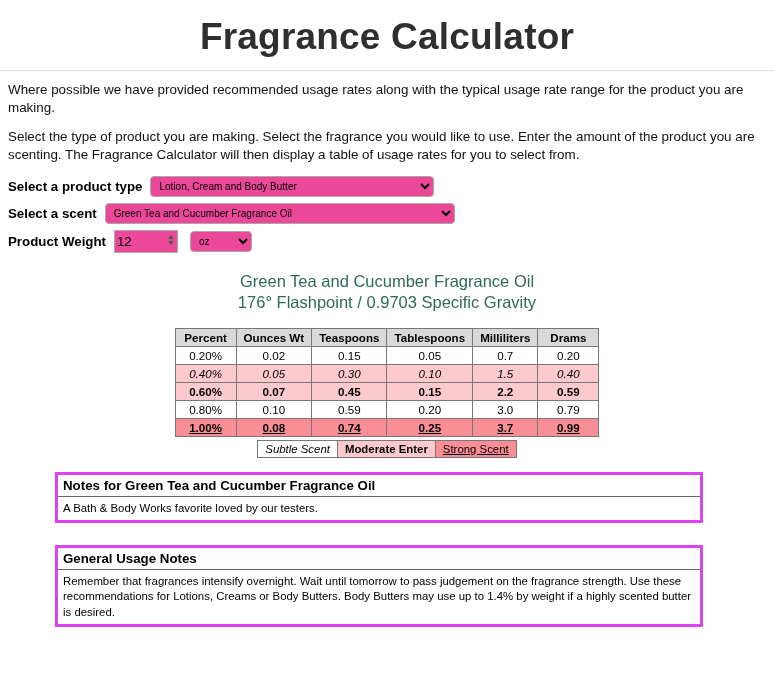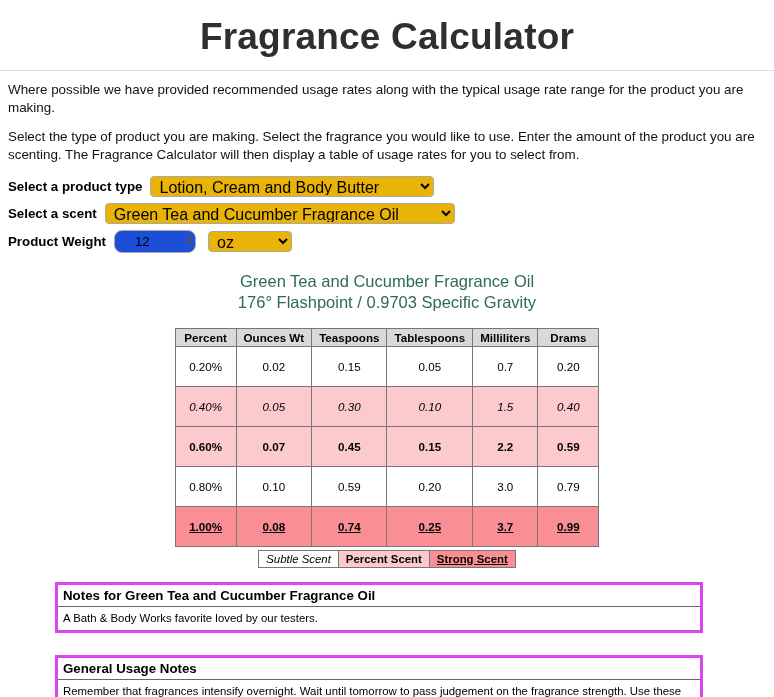--- a/index.html
+++ b/index.html
@@ -51,40 +51,40 @@
   }
   .form-label {
     font-weight: bold;
     font-size: 13.3px;
     color: #000;
     margin-right: 8px;
     white-space: nowrap;
   }
   select.ui-select {
     font-family: "Liberation Sans", sans-serif;
-    font-size: 16px;
+    font-size: 10px;
     height: 21px;
     padding: 1px 2px 1px 4px;
     border: 1px solid #a9a9a9;
     border-radius: 4px;
-    background: #eab308;
+    background: #ec4899;
     color: #000;
   }
   select.product-type { width: 284px; }
   select.scent { width: 350px; }
-  select.unit { width: 84px; }
+  select.unit { width: 62px; }
   input.weight {
     font-family: "Liberation Sans", sans-serif;
     font-size: 13.2px;
     width: 58px;
     height: 19px;
-    padding: 1px 2px 1px 20px;
+    padding: 1px 2px 1px 2px;
     border: 1px solid #a9a9a9;
-    border-radius: 8px;
-    background: #1d4ed8;
+    border-radius: 0;
+    background: #ec4899;
     margin-right: 6px;
   }
   .spinner-wrap {
     position: relative;
     display: inline-block;
     margin-right: 6px;
   }
   .spinner {
     position: absolute;
     right: 8px;
@@ -148,21 +148,21 @@
     background: #d9d9d9;
     border: 1px solid #777;
     padding: 2px 7px;
     font-weight: bold;
     font-size: 11.6px;
     text-align: center;
     color: #000;
   }
   table.rates td {
     border: 1px solid #777;
-    padding: 13px 7px;
+    padding: 2px 7px;
     text-align: center;
     background: #ffffff;
     color: #000;
     min-width: 46px;
   }
   table.rates tr.moderate td {
     background: #fcc9cd;
     font-style: italic;
   }
   table.rates tr.moderate-bold td {
@@ -184,21 +184,21 @@
     font-size: 11.4px;
     border: 1px solid #777;
   }
   table.legend td {
     border: 1px solid #777;
     padding: 2px 7px;
     text-align: center;
   }
   td.leg-subtle { background: #ffffff; font-style: italic; }
   td.leg-moderate { background: #fcc9cd; font-weight: bold; }
-  td.leg-strong { background: #f98e95; font-weight: bold; text-decoration: underline; }
+  td.leg-strong { background: #f98e95; font-weight: normal; text-decoration: underline; }
   .notes {
     margin: 14px 8px 0 55px;
     width: 648px;
   }
   .note-box {
     border: 3px solid #d946ef;
     margin-bottom: 22px;
   }
   .note-title {
     font-weight: bold;
@@ -321,21 +321,21 @@
         </tr>
       </tbody>
     </table>
   </div>
 
   <div class="legend-wrap">
     <table class="legend">
       <tbody>
           <tr>
         <td class="leg-subtle">Subtle Scent</td>
-        <td class="leg-moderate">Percent Scent</td>
+        <td class="leg-moderate">Moderate Enter</td>
         <td class="leg-strong">Strong Scent</td>
       </tr>
     </tbody>
       </table>
   </div>
 
   <div class="notes">
 
     <div class="note-box">
       <div class="note-title">Notes for Green Tea and Cucumber Fragrance Oil</div>

